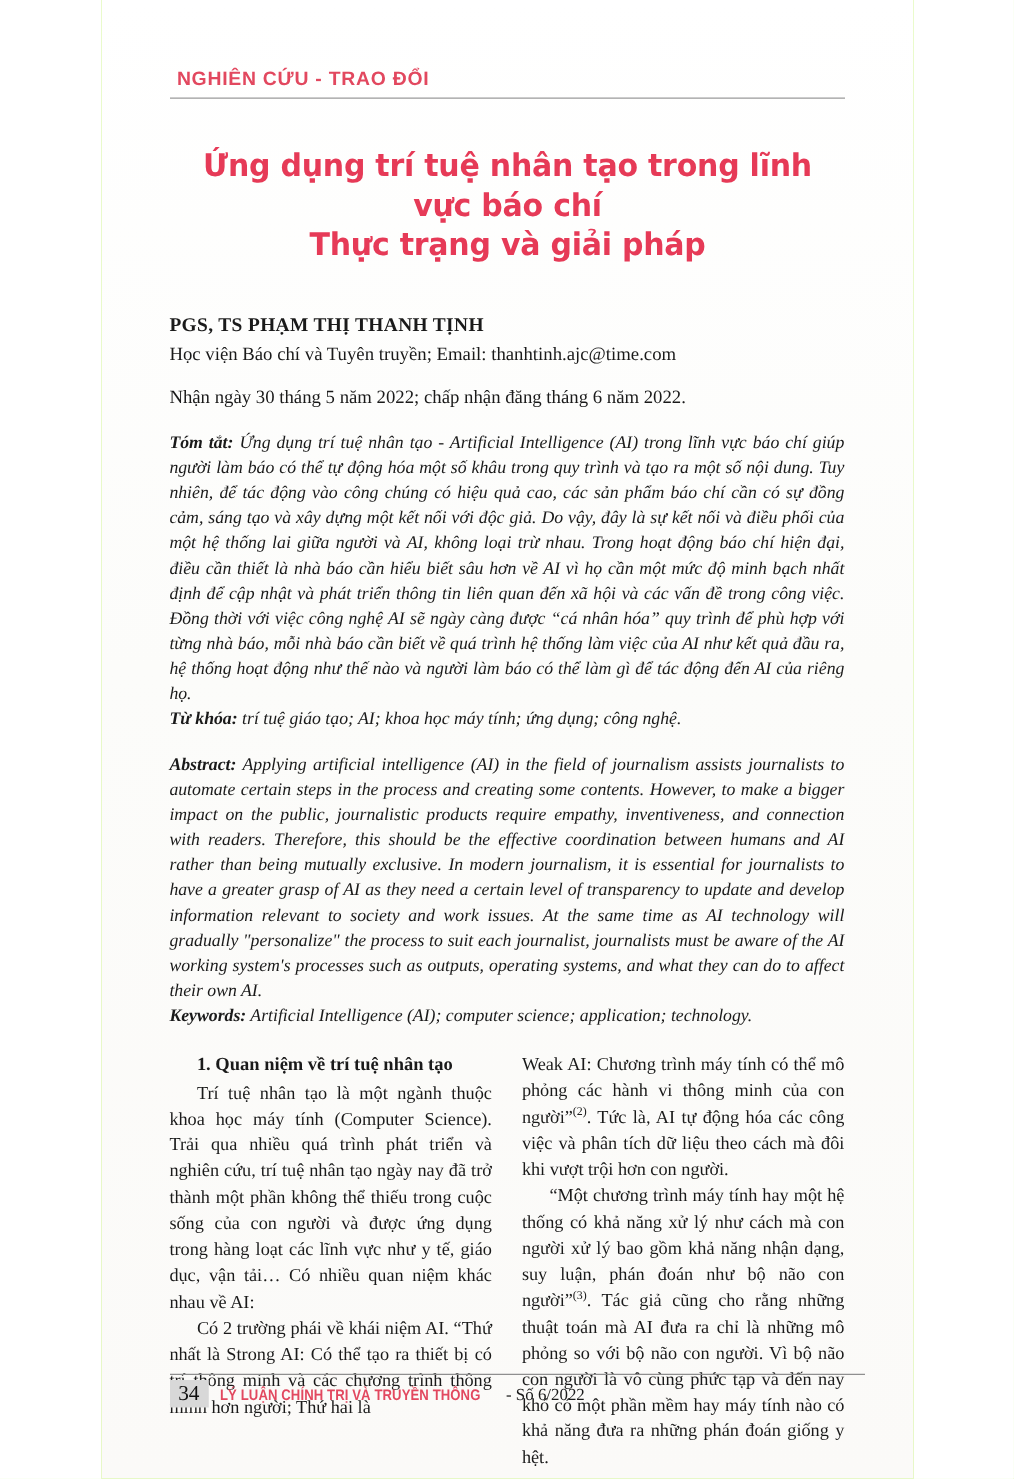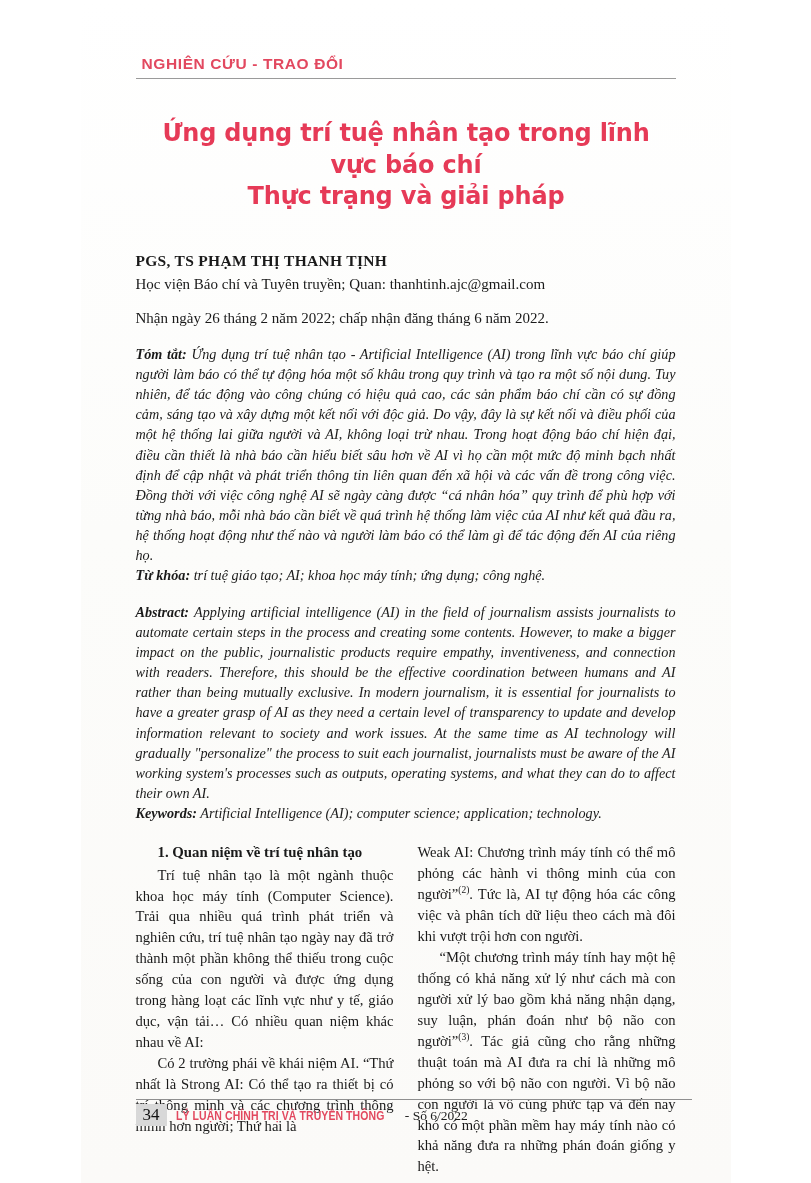--- a/index.html
+++ b/index.html
@@ -195,22 +195,22 @@
 
     <div class="title-block">
       <h1 class="article-title">
         <span>Ứng dụng trí tuệ nhân tạo trong lĩnh vực báo chí</span>
         <span class="line2">Thực trạng và giải pháp</span>
       </h1>
     </div>
 
     <div class="author-block">
       <p class="author-name">PGS, TS PHẠM THỊ THANH TỊNH</p>
-      <p class="author-affil">Học viện Báo chí và Tuyên truyền; Quan: thanhtinh.ajc@gmail.com</p>
-      <p class="received-line">Nhận ngày 26 tháng 2 năm 2022; chấp nhận đăng tháng 6 năm 2022.</p>
+      <p class="author-affil">Học viện Báo chí và Tuyên truyền; Email: thanhtinh.ajc@time.com</p>
+      <p class="received-line">Nhận ngày 30 tháng 5 năm 2022; chấp nhận đăng tháng 6 năm 2022.</p>
     </div>
 
     <div class="abstract abstract-vi">
       <p><span class="lbl">Tóm tắt:</span><span> Ứng dụng trí tuệ nhân tạo - Artificial Intelligence (AI) trong lĩnh vực báo chí giúp người làm báo có thể tự động hóa một số khâu trong quy trình và tạo ra một số nội dung. Tuy nhiên, để tác động vào công chúng có hiệu quả cao, các sản phẩm báo chí cần có sự đồng cảm, sáng tạo và xây dựng một kết nối với độc giả. Do vậy, đây là sự kết nối và điều phối của một hệ thống lai giữa người và AI, không loại trừ nhau. Trong hoạt động báo chí hiện đại, điều cần thiết là nhà báo cần hiểu biết sâu hơn về AI vì họ cần một mức độ minh bạch nhất định để cập nhật và phát triển thông tin liên quan đến xã hội và các vấn đề trong công việc. Đồng thời với việc công nghệ AI sẽ ngày càng được “cá nhân hóa” quy trình để phù hợp với từng nhà báo, mỗi nhà báo cần biết về quá trình hệ thống làm việc của AI như kết quả đầu ra, hệ thống hoạt động như thế nào và người làm báo có thể làm gì để tác động đến AI của riêng họ.</span></p>
       <p class="kw-line"><span class="lbl">Từ khóa:</span><span> trí tuệ giáo tạo; AI; khoa học máy tính; ứng dụng; công nghệ.</span></p>
     </div>
 
     <div class="abstract abstract-en">
       <p><span class="lbl">Abstract:</span><span> Applying artificial intelligence (AI) in the field of journalism assists journalists to automate certain steps in the process and creating some contents. However, to make a bigger impact on the public, journalistic products require empathy, inventiveness, and connection with readers. Therefore, this should be the effective coordination between humans and AI rather than being mutually exclusive. In modern journalism, it is essential for journalists to have a greater grasp of AI as they need a certain level of transparency to update and develop information relevant to society and work issues. At the same time as AI technology will gradually "personalize" the process to suit each journalist, journalists must be aware of the AI working system's processes such as outputs, operating systems, and what they can do to affect their own AI.</span></p>
       <p class="kw-line"><span class="lbl">Keywords:</span><span> Artificial Intelligence (AI); computer science; application; technology.</span></p>

